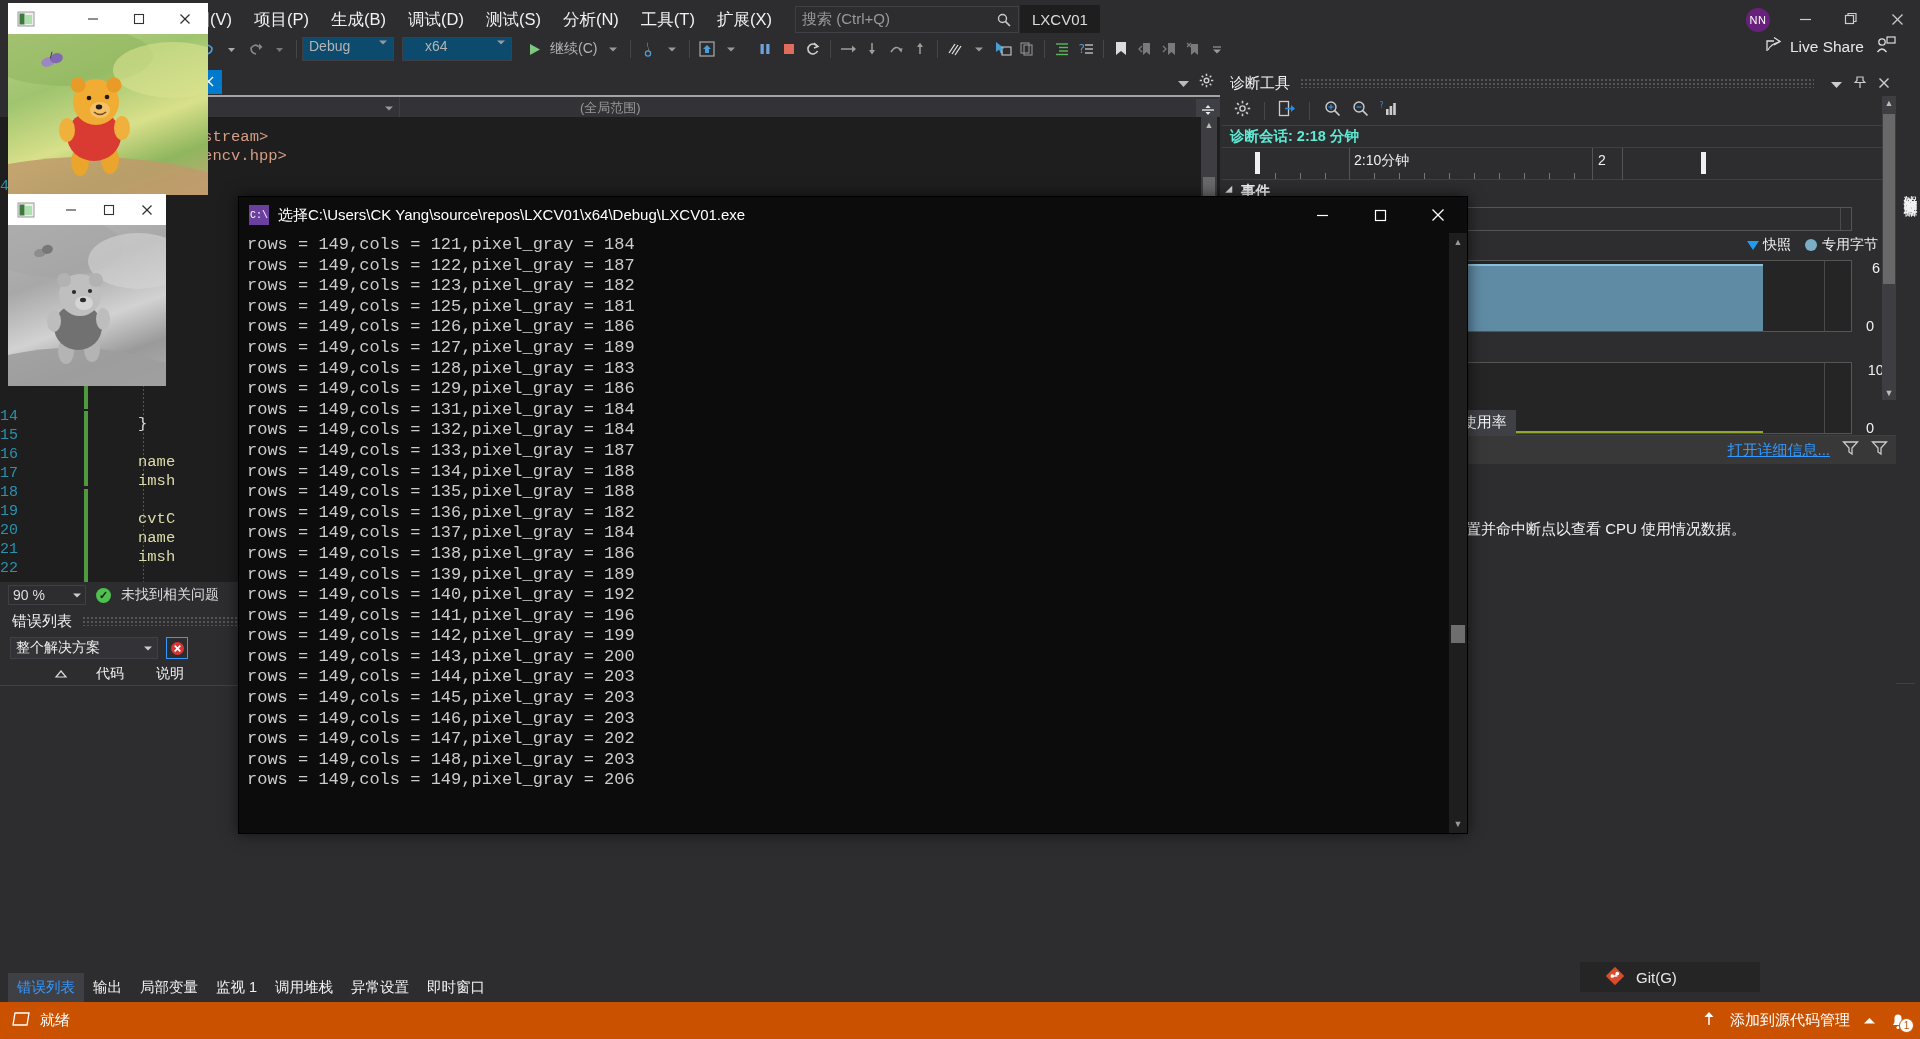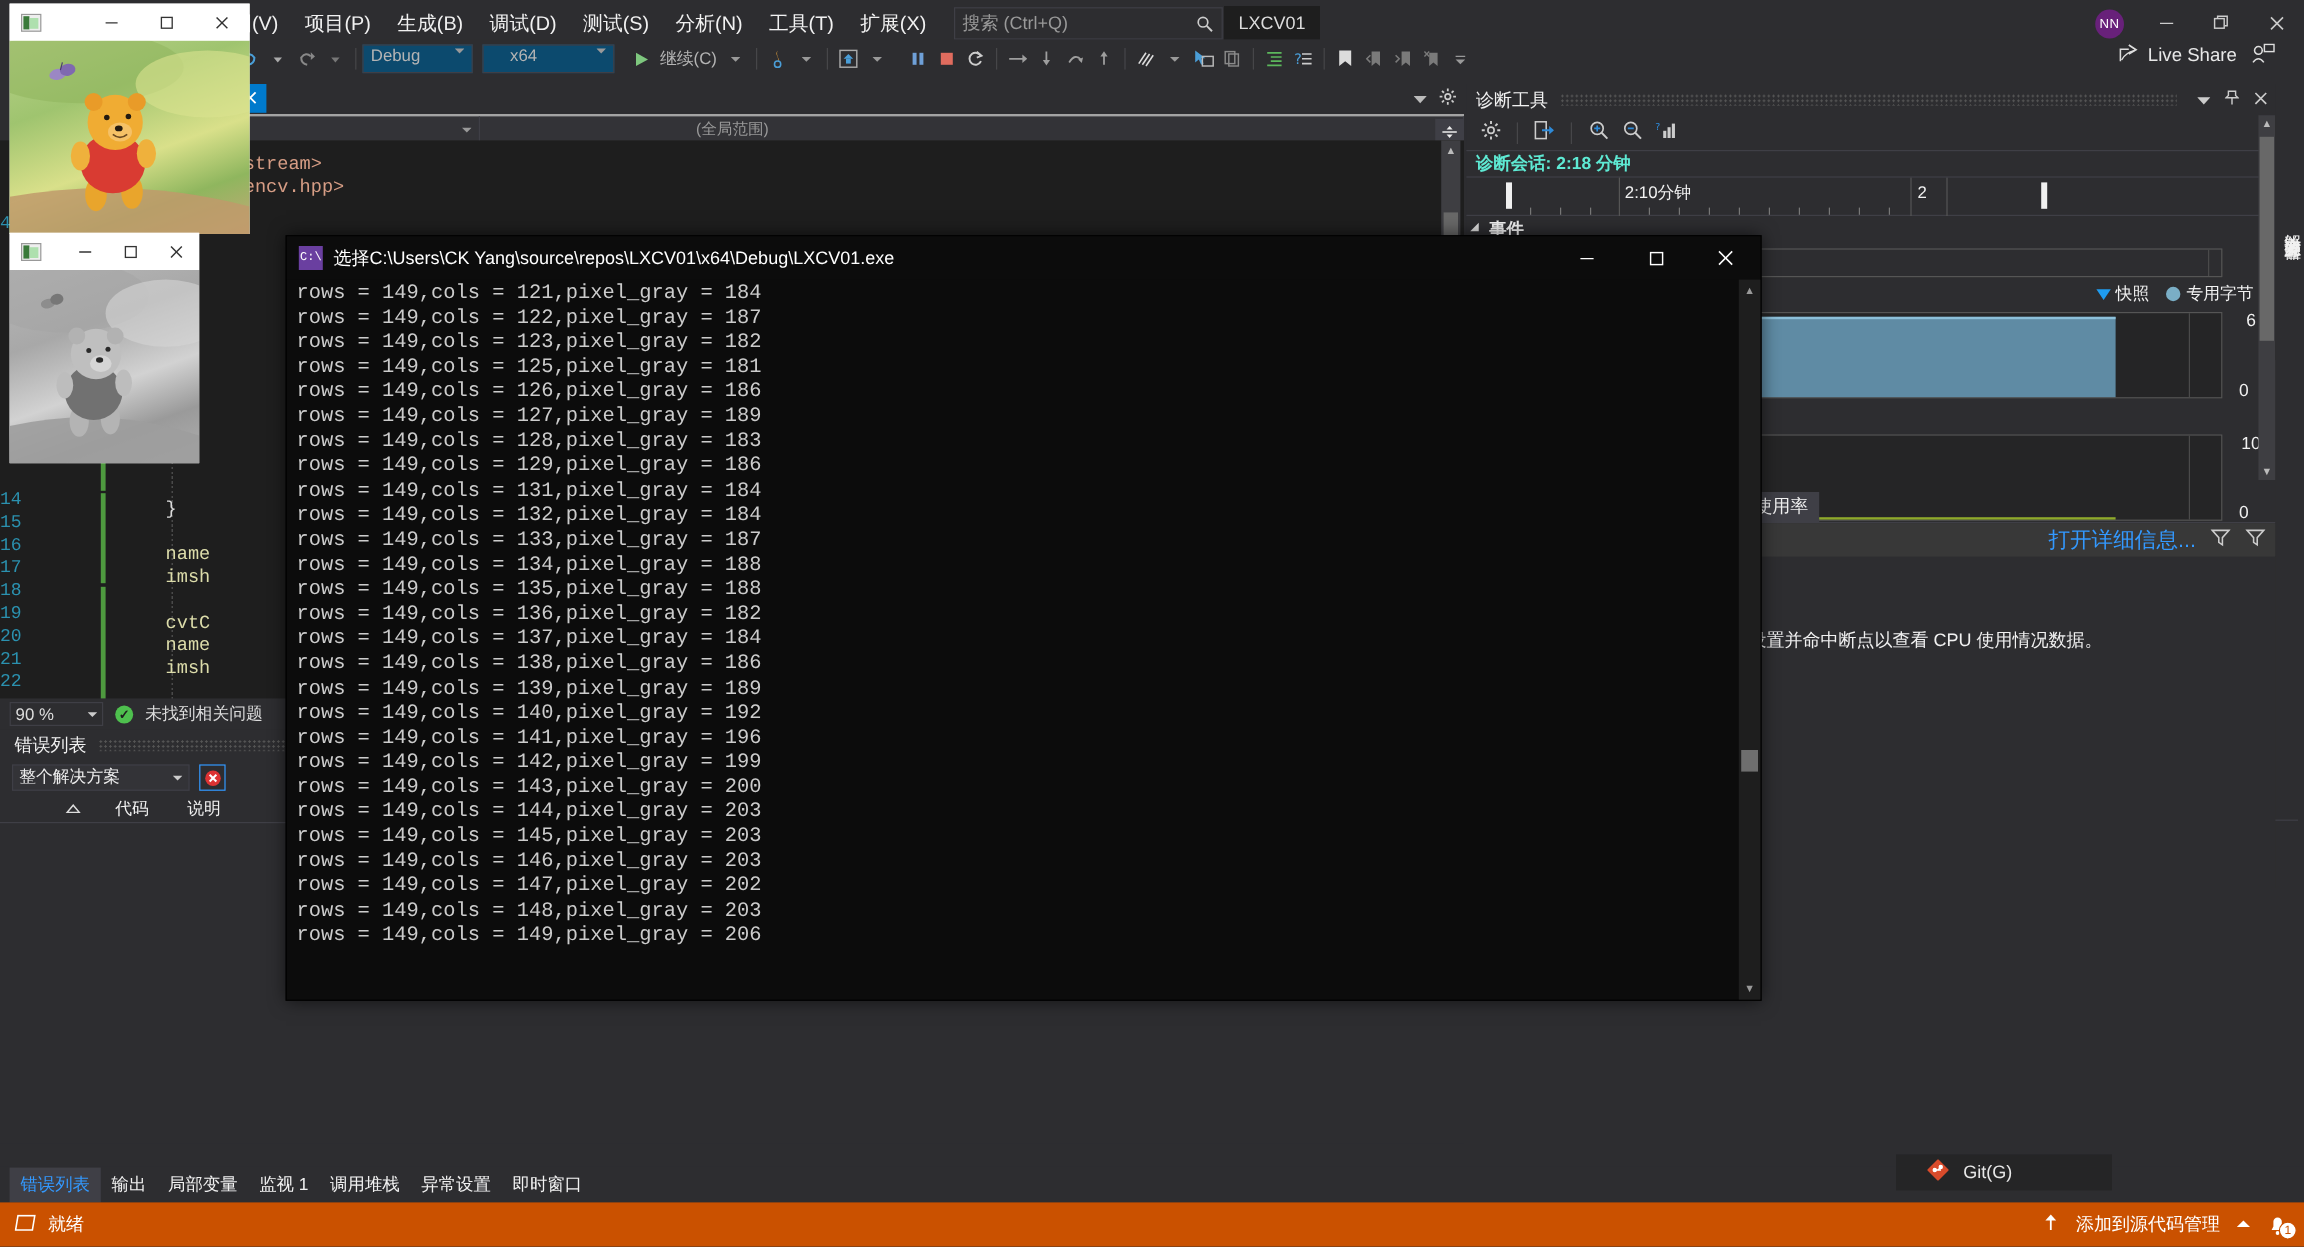--- a/index.html
+++ b/index.html
@@ -324,21 +324,21 @@
   .dtab.active { background: #3f3f46; }
   .diag-tab-toolbar {
     position: absolute; left: 0; top: 366px; width: 674px; height: 28px;
     background: #383838; display: flex; align-items: center; padding: 0 8px; gap: 12px;
   }
   .rec-btn {
     width: 26px; height: 20px; border: 1px solid #3399ff; background: #2d2d30;
     display: flex; align-items: center; justify-content: center;
   }
   .rec-dot { width: 11px; height: 11px; border-radius: 50%; background: #c42b1c; }
-  .link { color: #3399ff; font-size: 18px; }
+  .link { color: #3399ff; font-size: 15px; text-decoration: underline; }
   .diag-body {
     position: absolute; left: 0; top: 394px; width: 674px; height: 276px;
     background: #2d2d30; padding-top: 56px; text-align: center; font-size: 15px;
     color: #f1f1f1;
   }
 
   .diag-scroll {
     position: absolute; right: 0; top: 26px; width: 14px; bottom: 340px;
     background: #3e3e42;
   }

